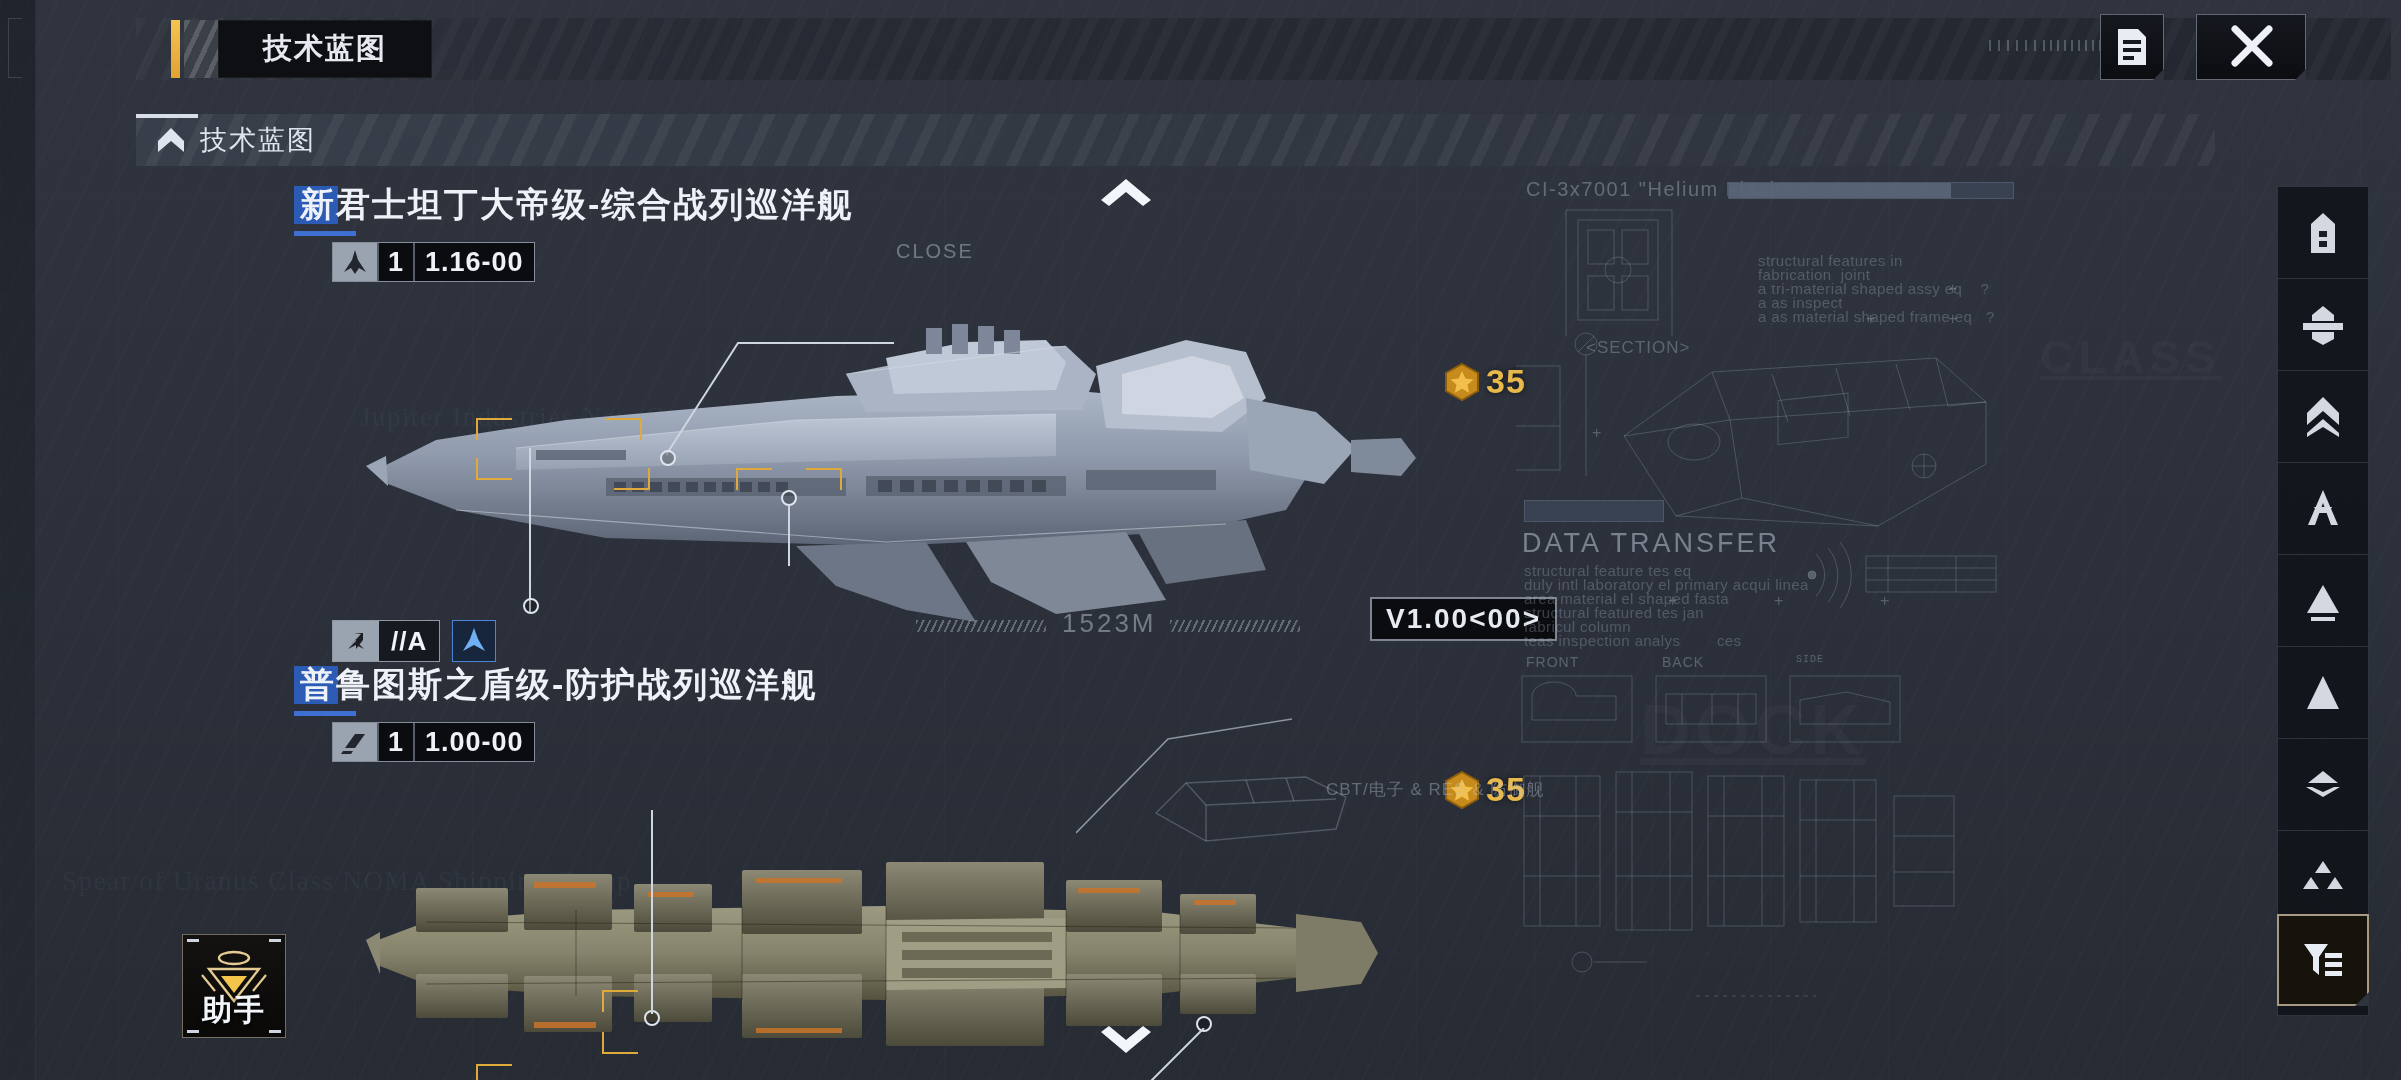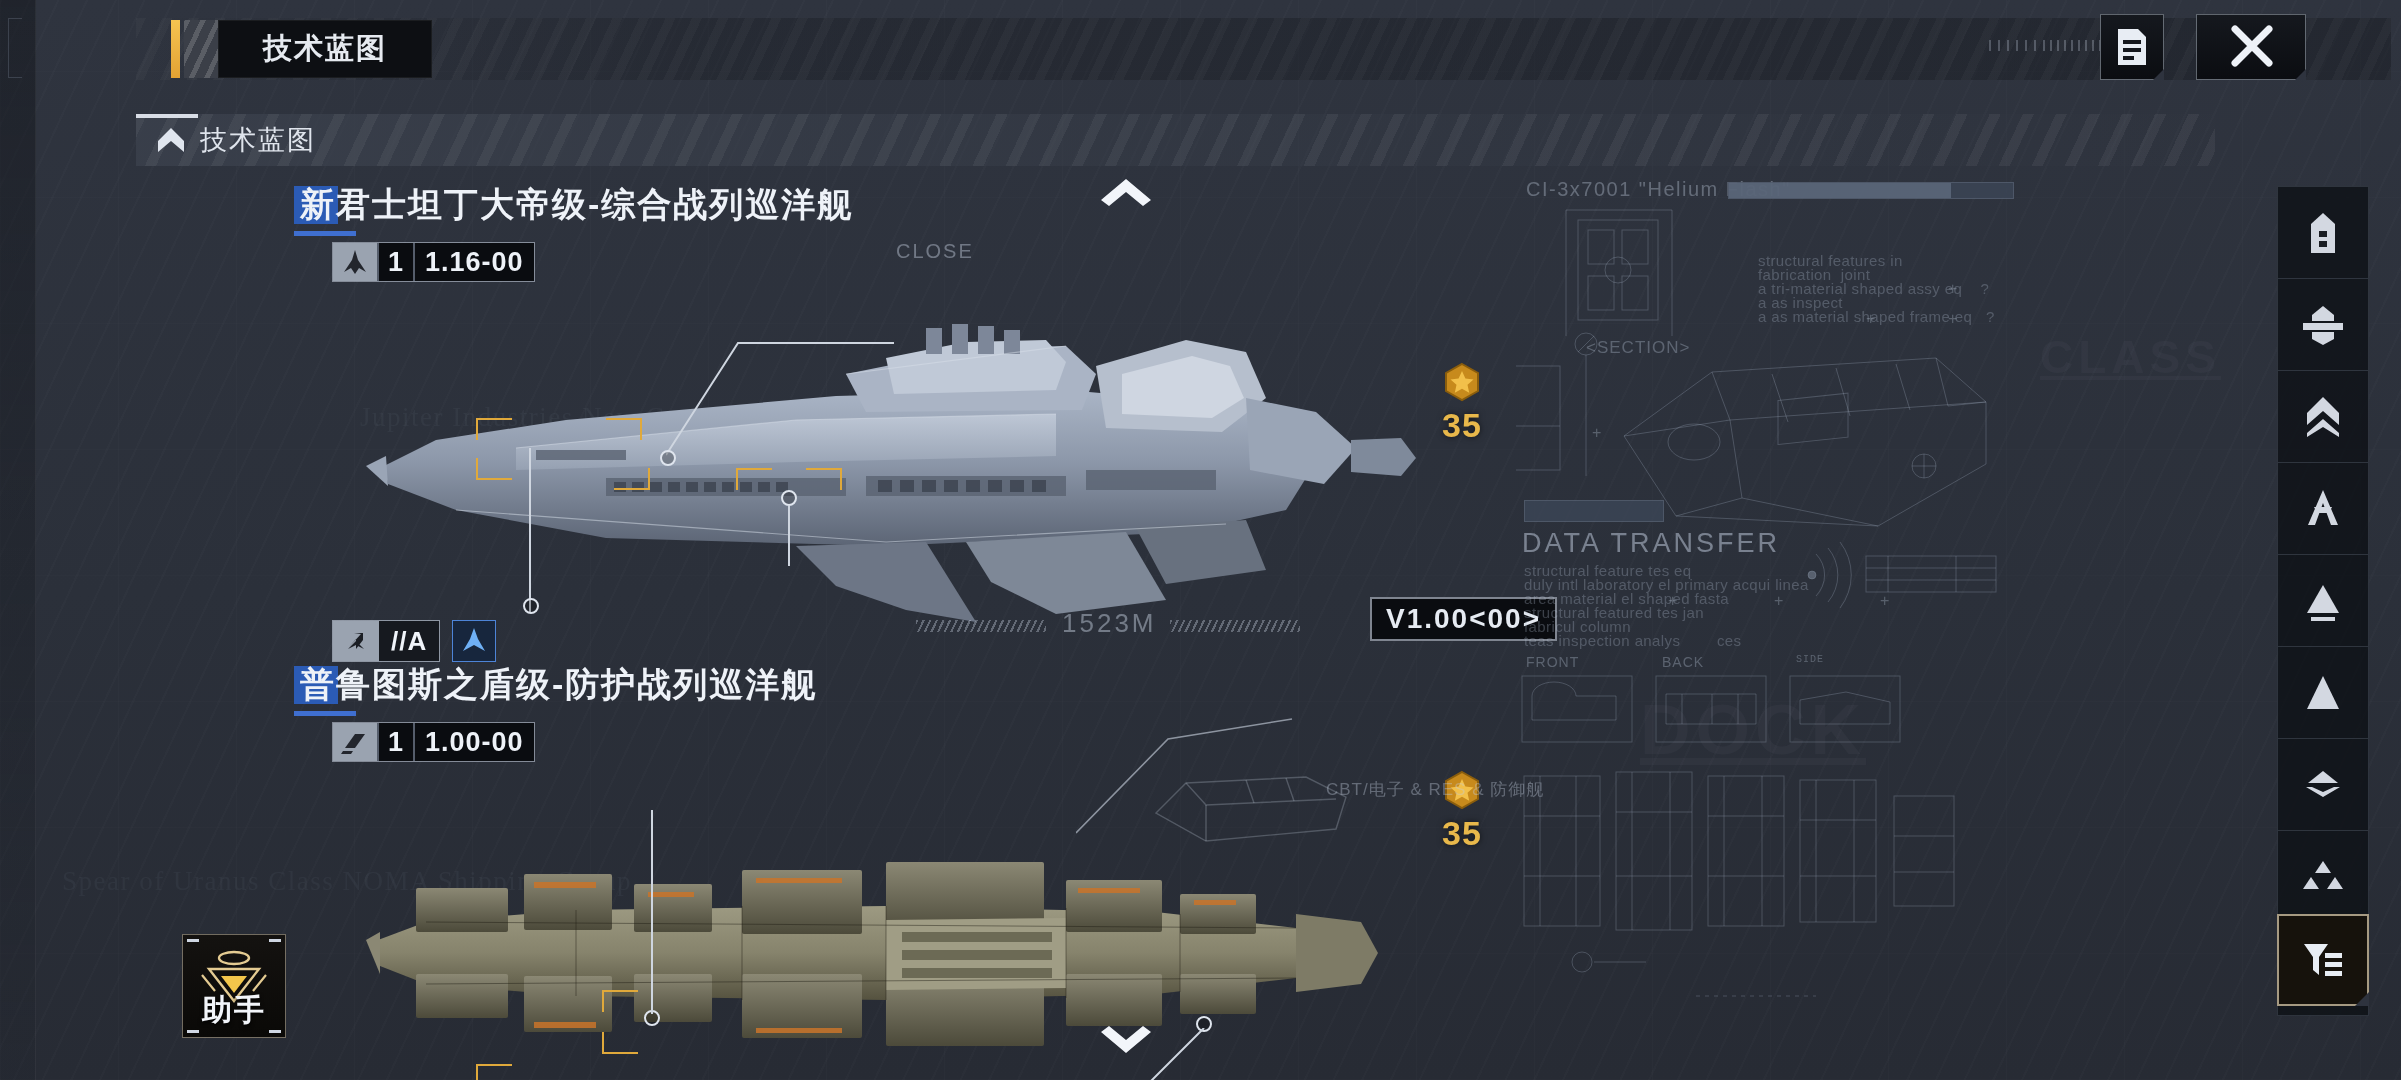--- a/index.html
+++ b/index.html
@@ -180,21 +180,21 @@
     padding: 0 9px; display: flex; align-items: center; letter-spacing: 1px;
     border-left: 2px solid #555d6b;
   }
   .ver-main {
     background: #0a0c10; color: #eef2f8; font-size: 27px; font-weight: bold;
     padding: 0 10px; display: flex; align-items: center; letter-spacing: 1px;
     border-left: 2px solid #555d6b;
   }
 
   .rank-badge {
-    position: absolute; display: flex; gap: 4px; flex-direction: column;
+    position: absolute; display: flex; gap: 4px;
   }
   .rank-num { font-size: 34px; font-weight: bold; color: #e8b84b; letter-spacing: 1px;
     text-shadow: 0 0 6px rgba(0,0,0,.6); }
 
   
   .ship-img { position: absolute; }
   .dim-label {
     position: absolute; font-size: 26px; color: rgba(205,215,230,0.45);
     letter-spacing: 3px; font-family: "Liberation Sans", sans-serif;
   }

